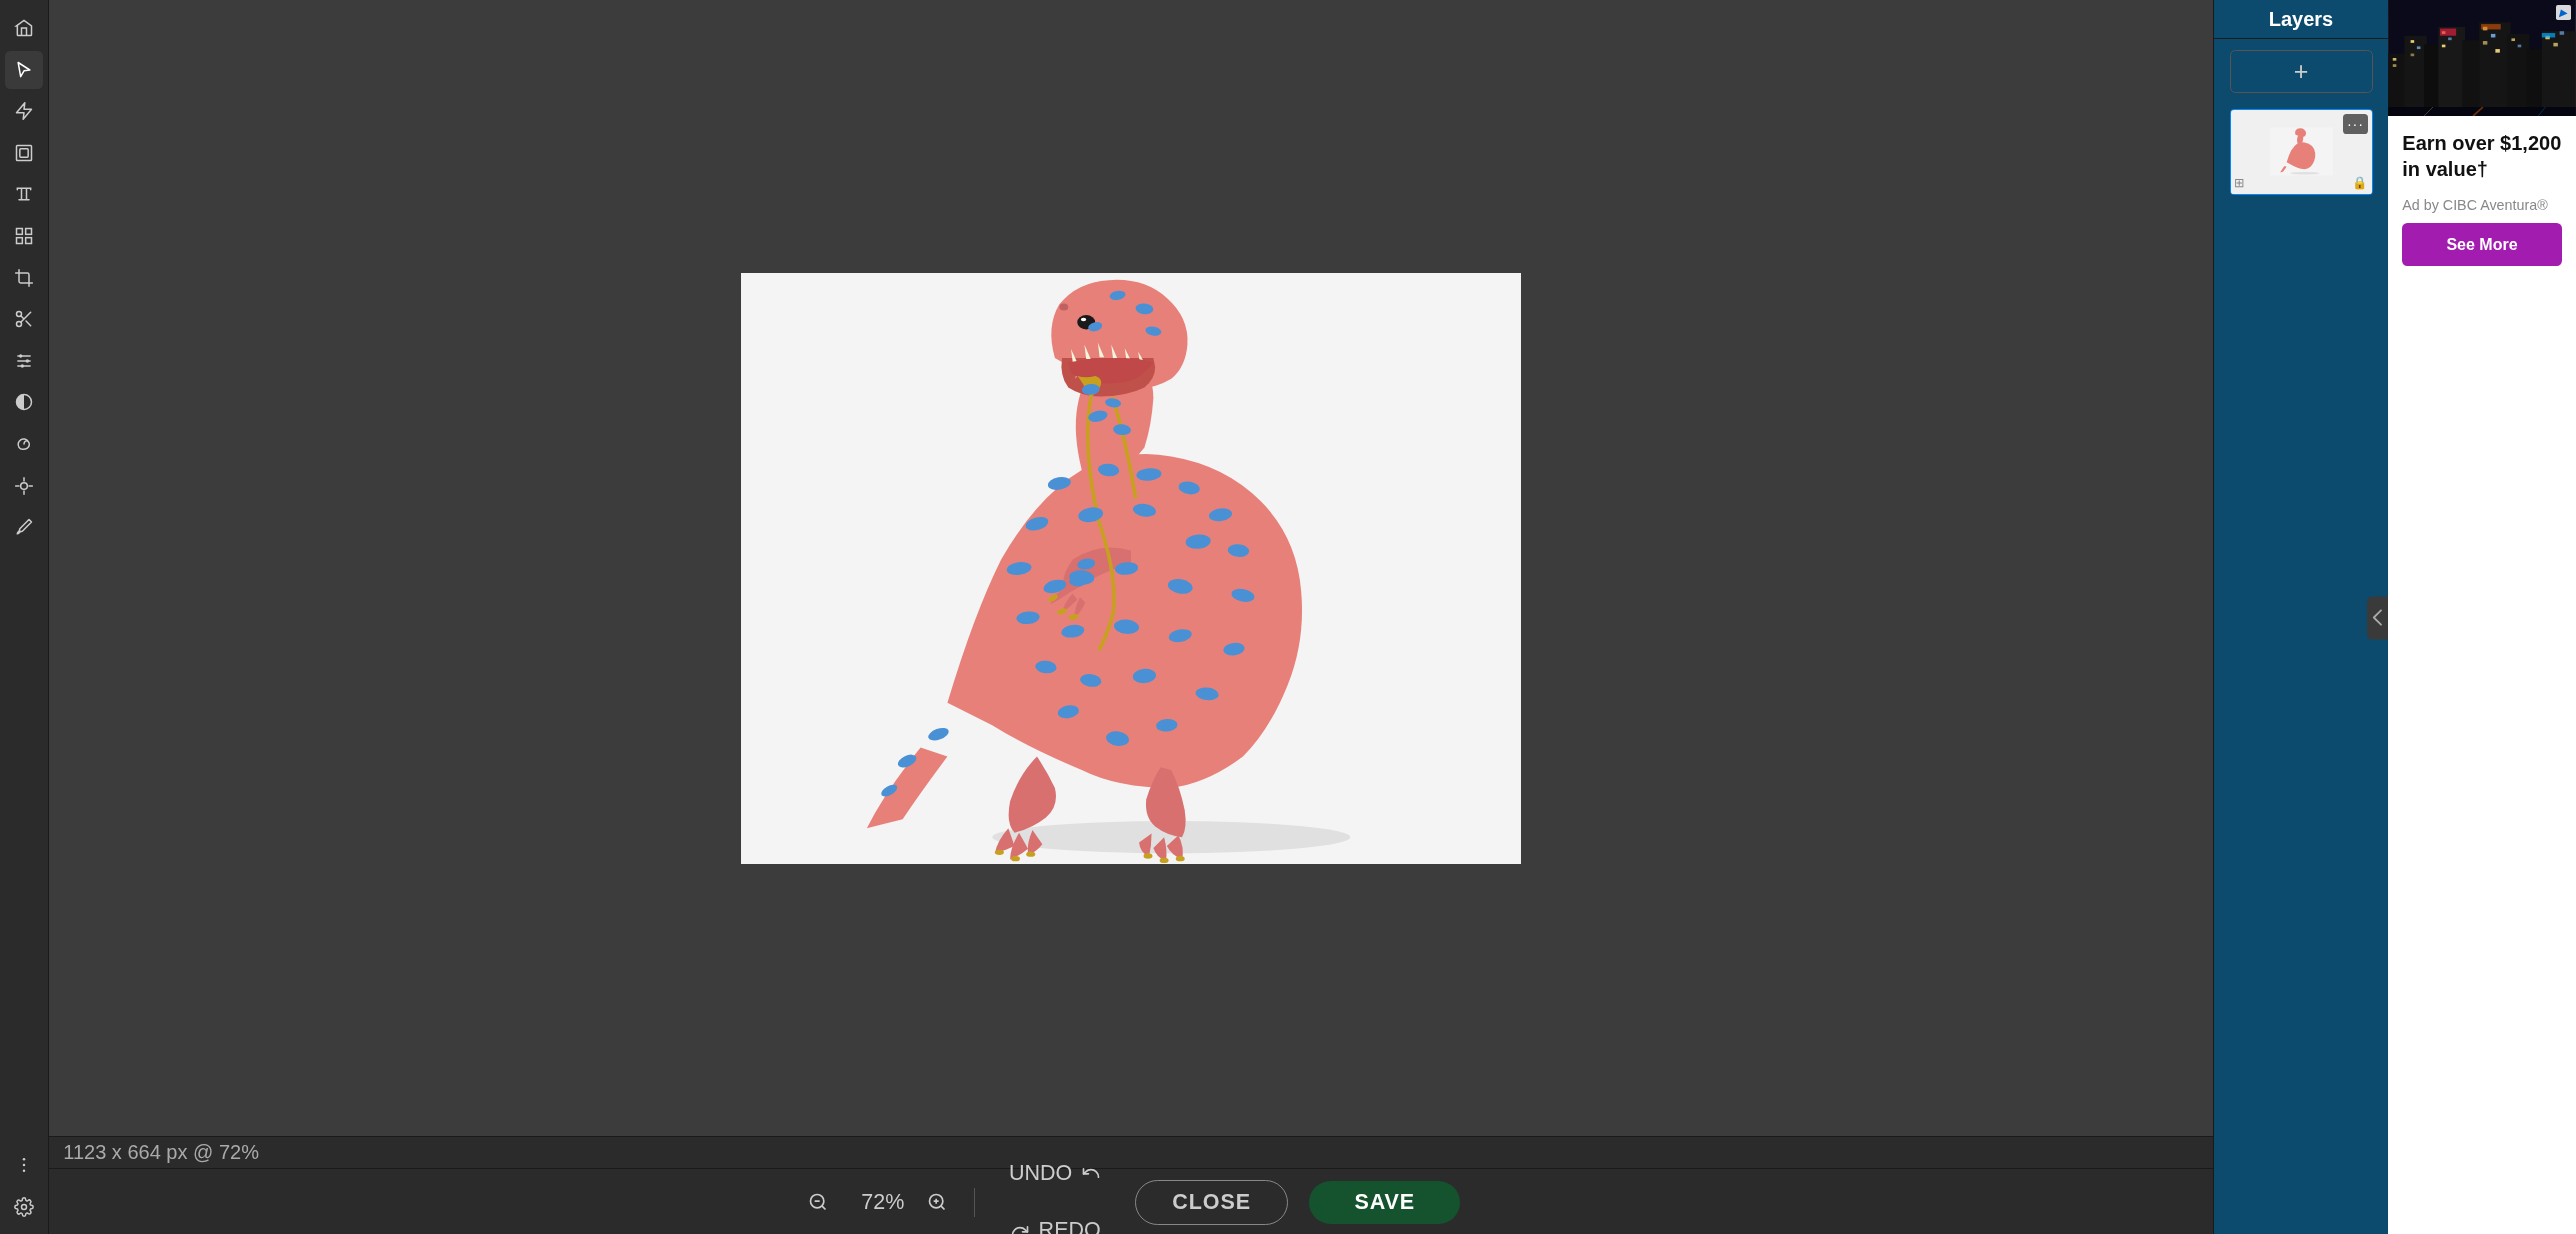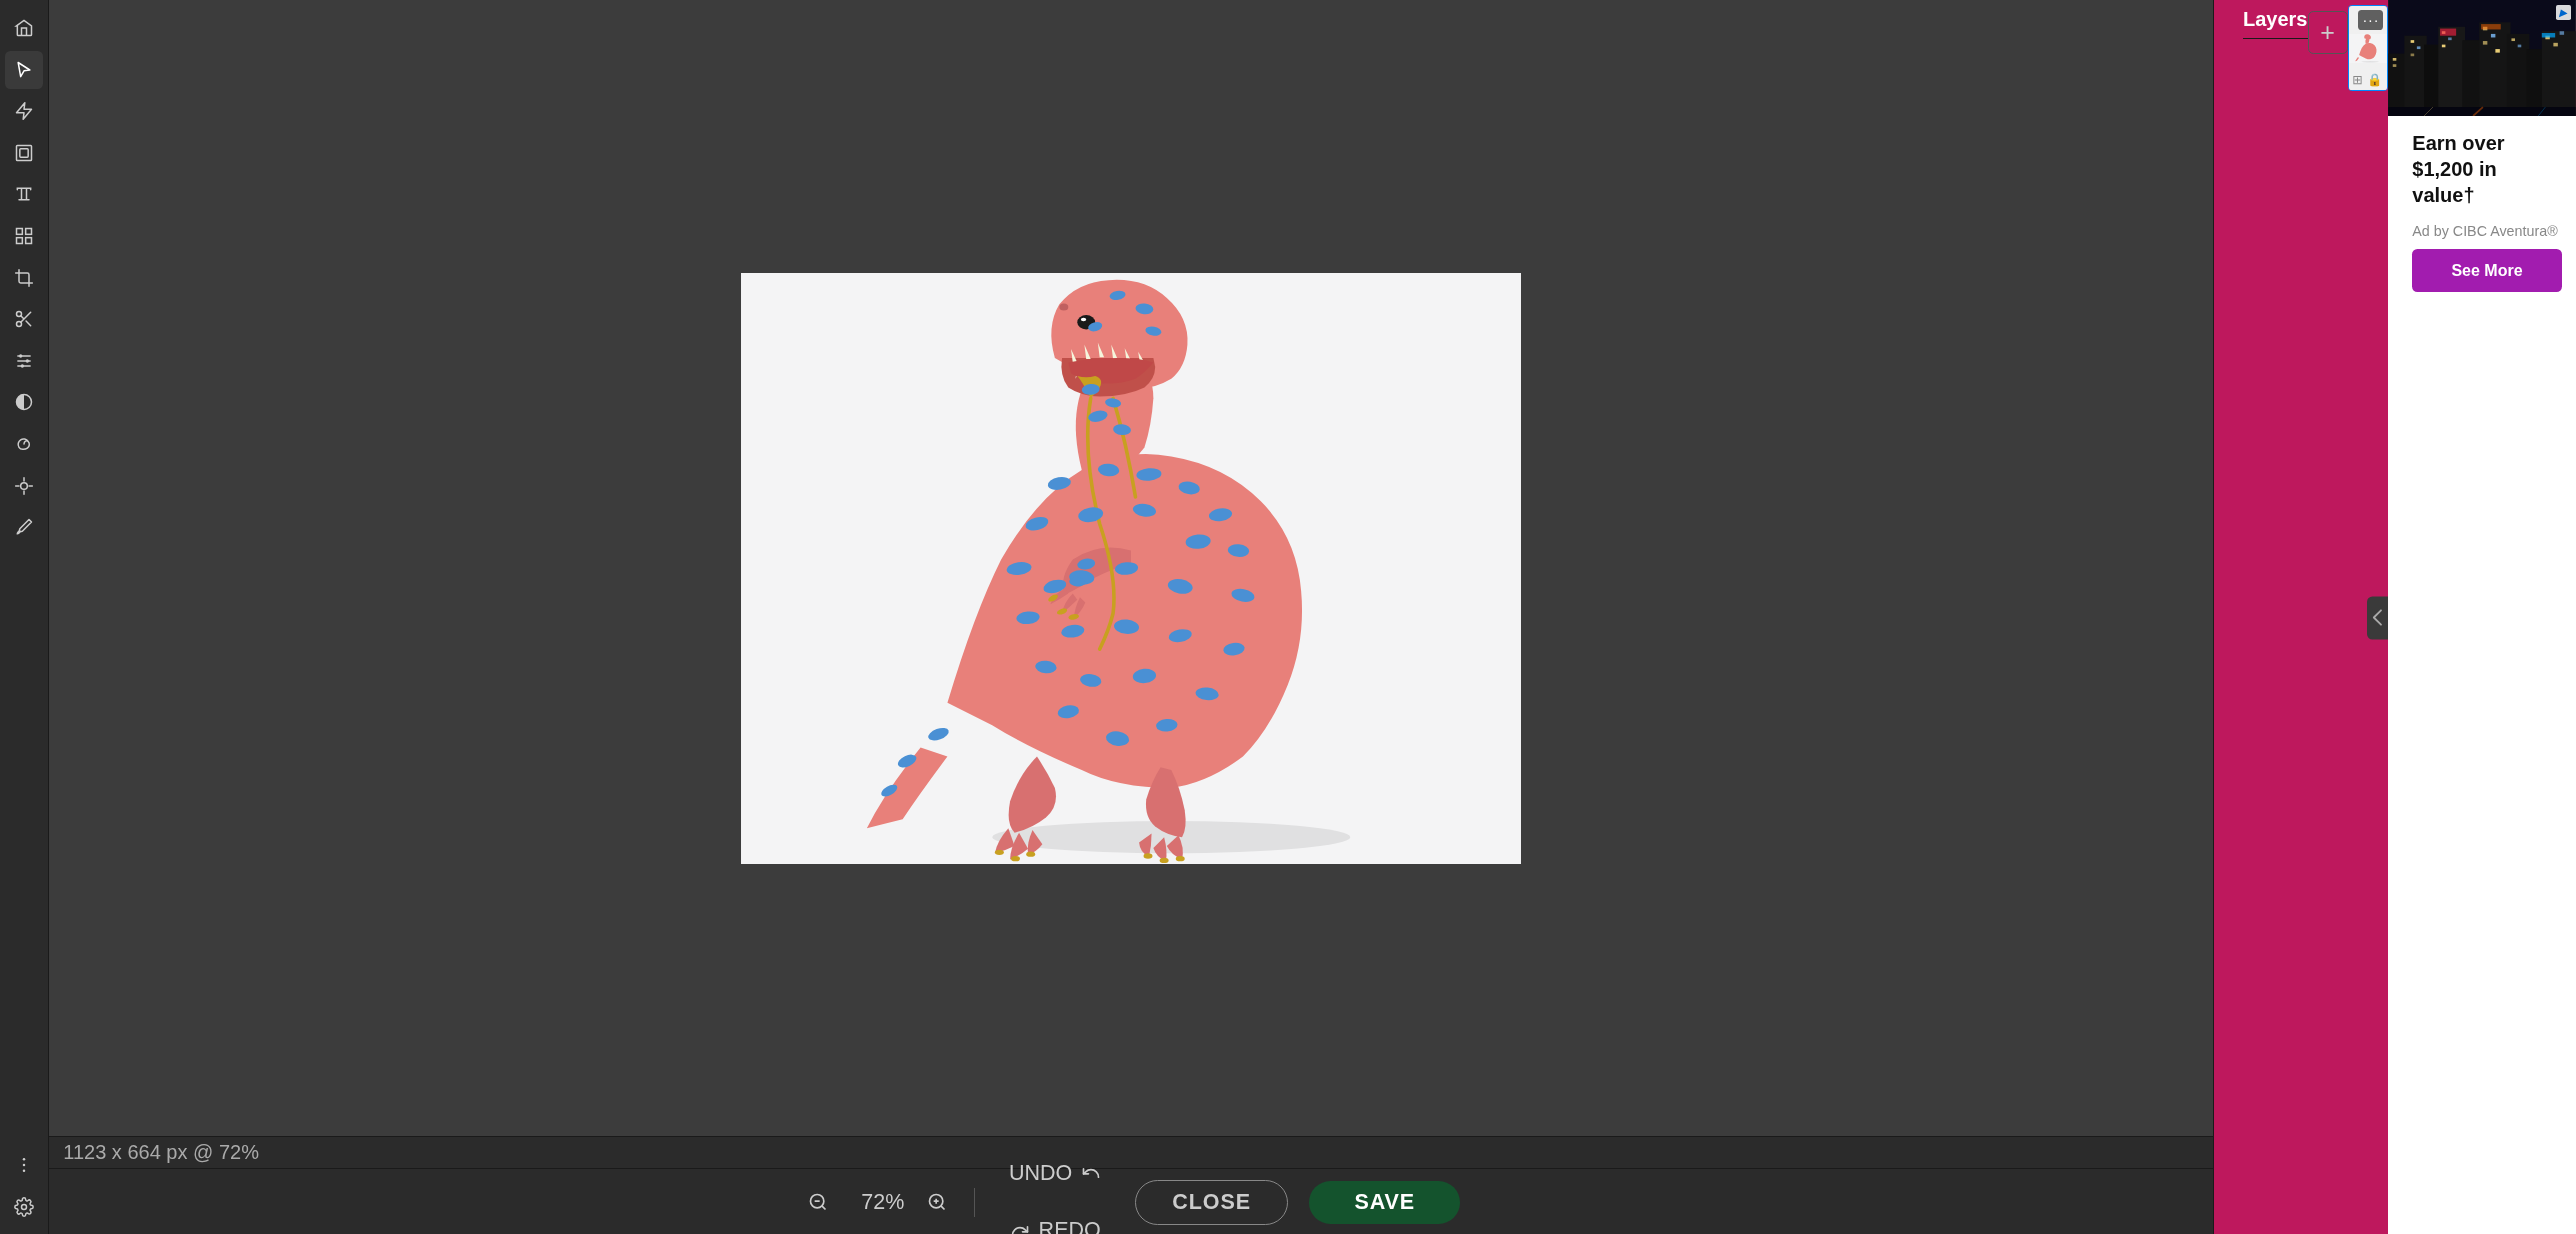--- a/index.html
+++ b/index.html
@@ -175,26 +175,25 @@
       padding: 9px 45px;
       cursor: pointer;
       font-weight: 700;
       letter-spacing: 0.9px;
     }
 
     
     .right-panel {
       width: 175px;
       height: 100%;
-      background: #be185d;
+      background: #0c4a6e;
       border-left: 0.9px solid #1a1a1a;
       display: flex;
-      flex-direction: row;
+      flex-direction: column;
       flex-shrink: 0;
-      padding-left: 29px;
     }
 
     .layers-header {
       height: 39px;
       display: flex;
       align-items: center;
       justify-content: center;
       color: #fff;
       font-size: 20px;
       font-weight: 600;
@@ -322,21 +321,20 @@
       color: #0066cc;
       font-size: 12.5px;
       background: rgba(255,255,255,0.8);
       border-radius: 2.7px;
       padding: 0.9px 2.7px;
     }
 
     .ad-content {
       padding: 14.3px;
       flex: 1;
-      margin-left: 10px;
     }
 
     .ad-title {
       font-size: 20px;
       font-weight: 700;
       color: #111;
       line-height: 1.3;
       margin-bottom: 14.3px;
     }
 

